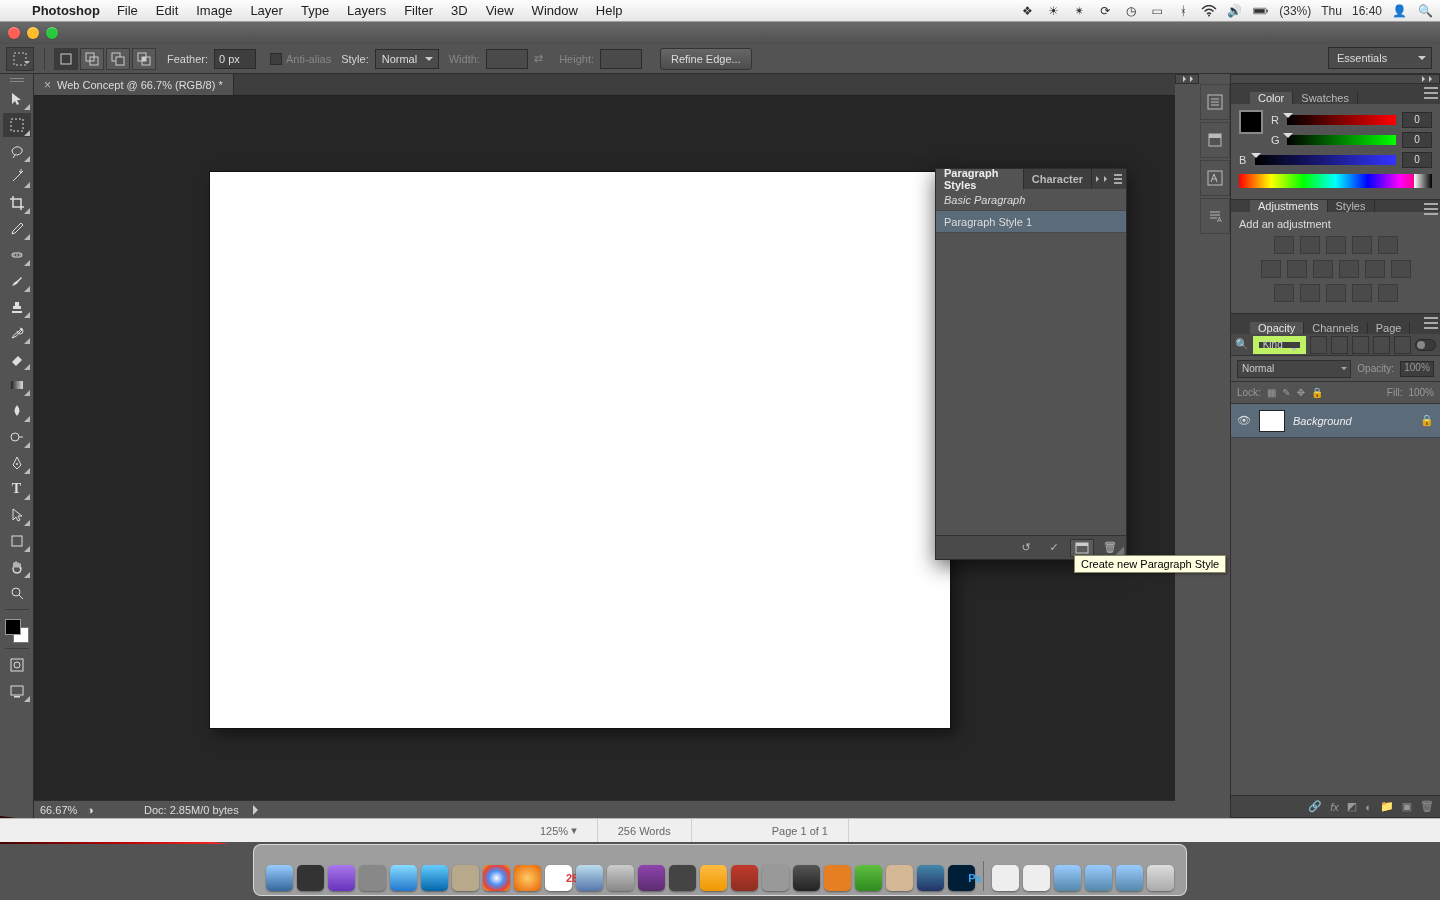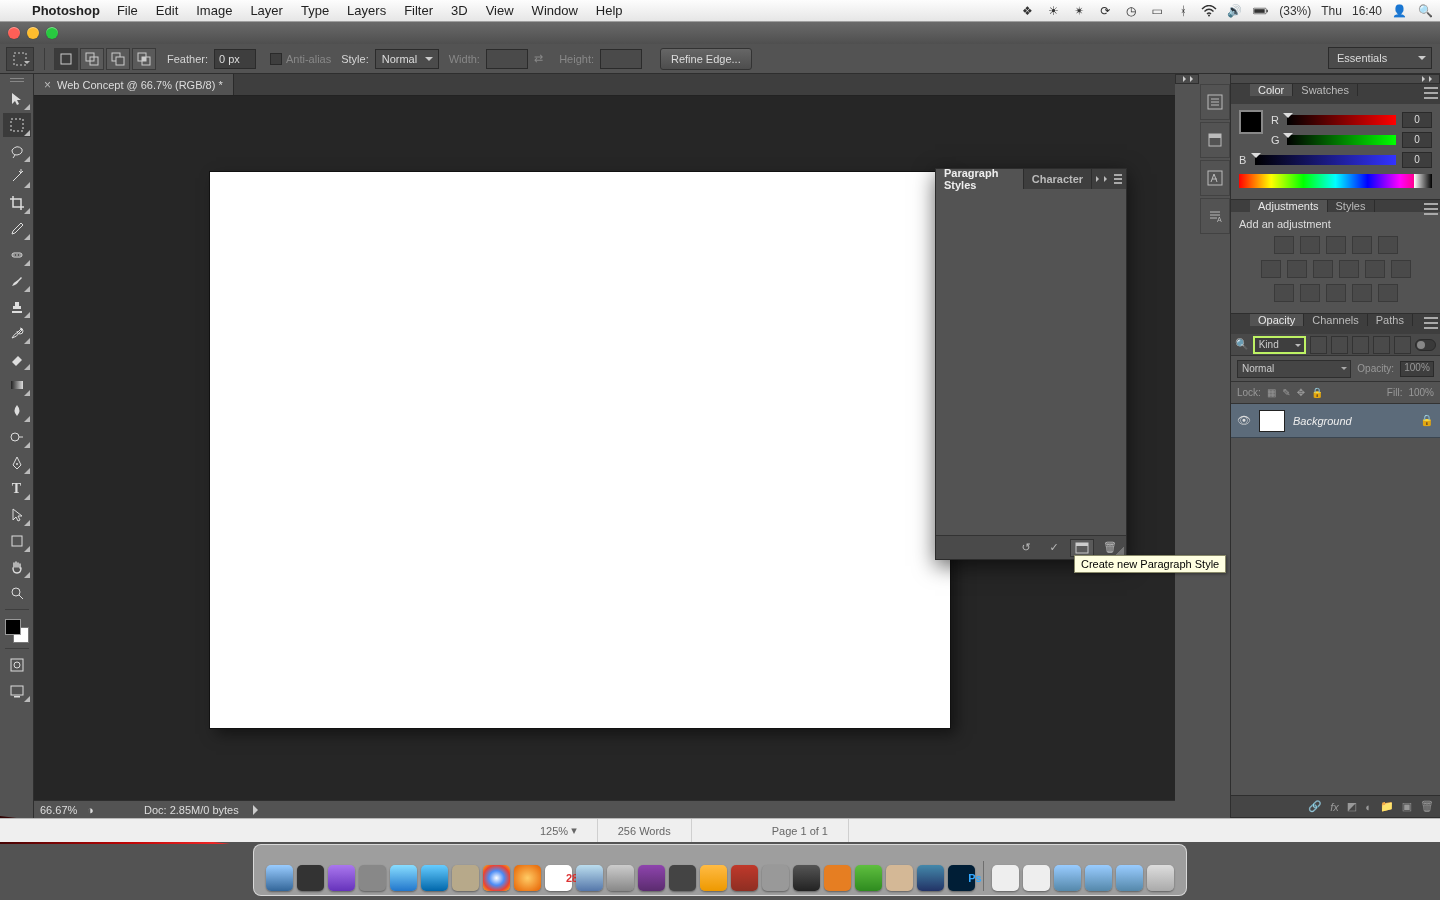--- a/index.html
+++ b/index.html
@@ -66,21 +66,21 @@
   .icon-dock { position:absolute; top:84px; right:210px; width:30px; background:#535353; }
   .icon-dock .slot{ width:30px; height:36px; display:flex; align-items:center; justify-content:center; background:#535353; margin-bottom:2px; border:1px solid #424242;}
 
   
   .right-collapse{ position:absolute; top:74px; right:0; width:210px; height:10px; background:#4a4a4a; border:1px solid #2e2e2e; display:flex; justify-content:flex-end; align-items:center; padding-right:4px;}
   .right-collapse .chev{ width:0;height:0;border:3px solid transparent;border-left-color:#ccc; margin-left:1px;}
 
   
   .right-panels{ position:absolute; top:84px; right:0; width:210px; bottom:82px; background:#535353; display:flex; flex-direction:column; border-left:1px solid #2e2e2e;}
   .panel{ border-bottom:1px solid #2e2e2e; background:#535353; display:flex; flex-direction:column;}
-  .panel .tabs{ height:20px; background:#3e3e3e; display:flex; align-items:flex-start; position:relative;padding-left:19px;}
+  .panel .tabs{ height:20px; background:#3e3e3e; display:flex; align-items:flex-end; position:relative;padding-left:19px;}
   .panel .tabs .tab{ padding:0 8px; display:flex; align-items:center; color:#bbb; font-size:11px; border-right:1px solid #2c2c2c;}
   .panel .tabs .tab.active{ background:#535353; color:#e8e8e8;}
   .panel .tabs .menu{ position:absolute; right:2px; top:3px; width:14px; height:12px; display:flex; flex-direction:column; justify-content:space-between;}
   .panel .tabs .menu span{height:2px;background:#aaa;}
   .panel .body{ flex:1; position:relative; }
 
   
   .color-body{ padding:6px 8px 4px; }
   .color-body .fgswatch{ float:left; width:24px; height:24px; background:#000; border:2px solid #888; margin-right:8px;}
   .slider-row{ display:flex; align-items:center; gap:6px; height:20px;}
@@ -96,21 +96,21 @@
 
   
   .adj-body{ padding:6px 8px;}
   .adj-title{ color:#ddd; font-size:11px; margin-bottom:6px;}
   .adj-row{ display:flex; gap:6px; justify-content:center; margin-bottom:6px;}
   .adj-ic{ width:20px; height:18px; background:#4a4a4a; border:1px solid #3a3a3a;}
 
   
   .layers-body{ display:flex; flex-direction:column; height:100%;}
   .layers-filter{ height:22px; background:#494949; display:flex; align-items:center; padding:0 4px; gap:4px; border-bottom:1px solid #333;}
-  .lf-select{ width:56px; height:18px; background:#3e3e3e; border:2px solid #bef264; font-size:10px; color:#ccc; display:flex; align-items:center; padding:0 4px; position:relative;}
+  .lf-select{ width:56px; height:18px; background:#3e3e3e; border:6px solid #bef264; font-size:10px; color:#ccc; display:flex; align-items:center; padding:0 4px; position:relative;}
   .lf-select::after{content:"";position:absolute;right:3px;top:6px;border:3px solid transparent;border-top-color:#bbb;}
   .lf-ic{ width:18px; height:18px; background:#4a4a4a; border:1px solid #333;}
   .lf-sw{ margin-left:auto; width:22px; height:12px; background:#3a3a3a; border:1px solid #2a2a2a; border-radius:6px; position:relative;}
   .lf-sw::after{content:"";position:absolute;left:1px;top:1px;width:8px;height:8px;border-radius:50%;background:#888;}
   .layers-opts{ height:26px; display:flex; align-items:center; padding:0 6px; gap:6px; border-bottom:1px solid #333; color:#999; font-size:10px;}
   .layers-opts .sel{ flex:1; height:18px; background:#454545; border:1px solid #2e2e2e; display:flex; align-items:center; padding:0 4px; color:#ccc; position:relative;}
   .layers-opts .sel::after{content:"";position:absolute;right:3px;top:6px;border:3px solid transparent;border-top-color:#aaa;}
   .layers-opts .num{ width:34px; height:16px; background:#3e3e3e; border:1px solid #2a2a2a; text-align:center; color:#999; font-size:10px;}
   .layers-lock{ height:22px; display:flex; align-items:center; padding:0 6px; gap:6px; border-bottom:1px solid #333; font-size:10px; color:#999;}
   .layer-row{ height:34px; background:#5c6b7a; display:flex; align-items:center; padding:0 6px; gap:8px; border-bottom:1px solid #3a4550;}
@@ -547,21 +547,21 @@
           <div class="adj-ic"></div>
           <div class="adj-ic"></div>
       </div>
     </div>
   </div>
 
   <div class="panel" style="flex:1">
     <div class="tabs">
       <div class="tab active">Opacity</div>
       <div class="tab">Channels</div>
-      <div class="tab">Paths</div>
+      <div class="tab">Page</div>
       <div class="menu">
           <span></span>
           <span></span>
           <span></span>
         </div>
     </div>
     <div class="body layers-body">
       <div class="layers-filter">
         <span style="color:#aaa">🔍</span>
         <div class="lf-select">
@@ -615,20 +615,24 @@
     <div class="tab">Character</div>
     <div class="chevs">
         <span></span>
         <span></span>
       </div>
     <div class="menu">
         <span></span>
         <span></span>
         <span></span>
       </div>
+  </div>
+  <div class="list">
+    <div class="row basic">Basic Paragraph</div>
+    <div class="row sel">Paragraph Style 1</div>
   </div>
   <div class="footer">
     <div class="fbtn">↺</div>
     <div class="fbtn">✓</div>
     <div class="fbtn hl">
         <svg width="14" height="12">
           <rect x="1" y="1" width="12" height="10" fill="none" stroke="#ccc"></rect>
           <rect x="1" y="1" width="12" height="3" fill="#ccc"></rect>
         </svg>
       </div>

